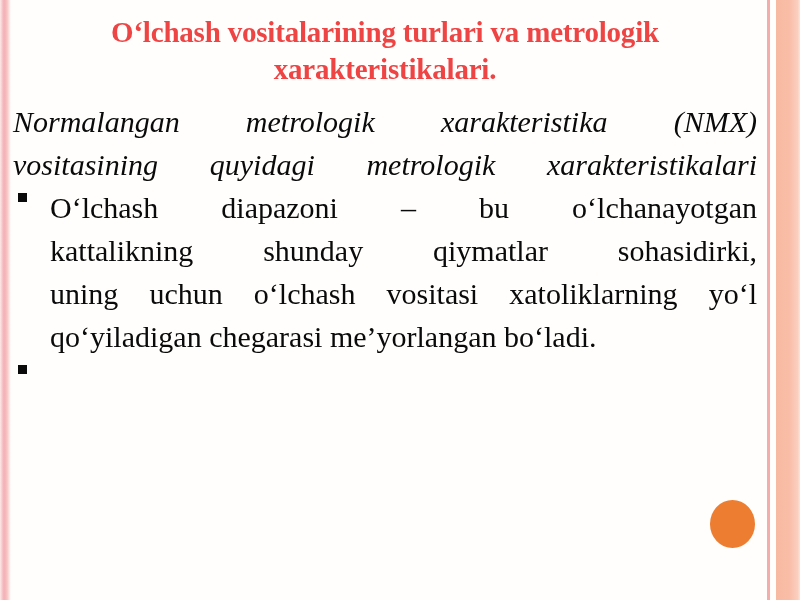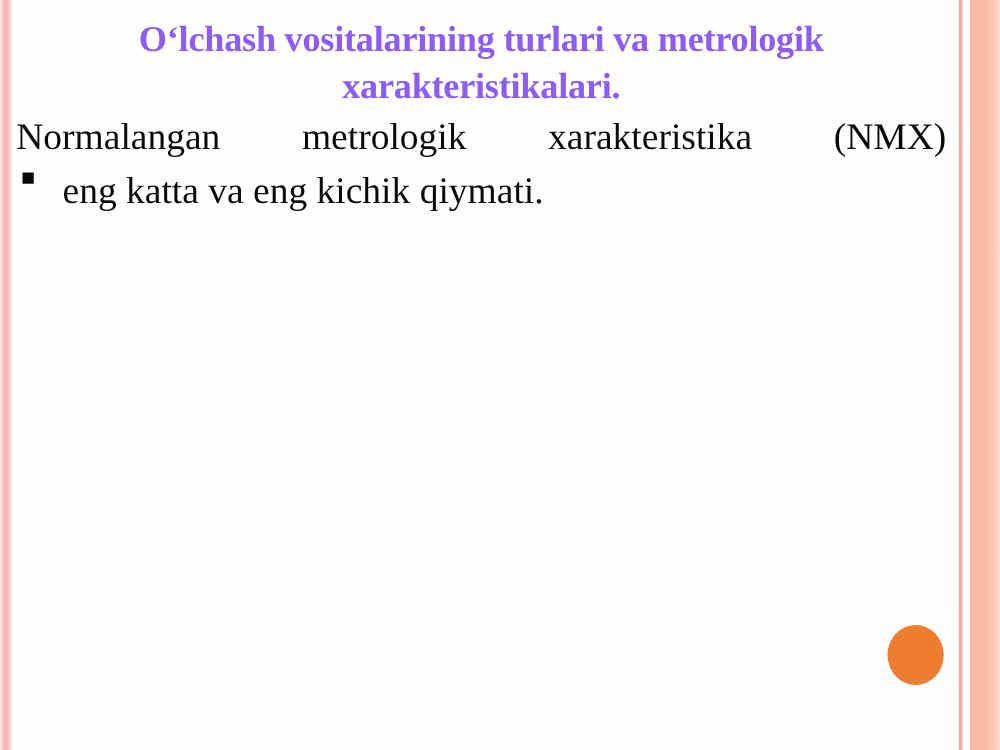--- a/index.html
+++ b/index.html
@@ -41,25 +41,26 @@
     position: absolute;
     left: 13px; top: 14px;
     width: 744px;
   }
   .title {
     margin: 0;
     font-size: 29px;
     line-height: 37px;
     font-weight: bold;
     text-align: center;
-    color: #8b5cf6;
+    color: #ef4444;
     letter-spacing: -0.2px;
   }
   .para {
-    margin-top: 0;
+    margin-top: 12px;
+    font-style: italic;
   }
   .tline {
     font-size: 30px;
     line-height: 43px;
     height: 43px;
     white-space: normal;
     overflow: visible;
   }
   .jline {
     text-align: justify;
@@ -94,28 +95,35 @@
   <div class="left-border"></div>
   <div class="right-border-line"></div>
   <div class="right-border-band"></div>
 
   <div class="content">
 
     <h1 class="title">O‘lchash vositalarining turlari va metrologik xarakteristikalari.</h1>
 
     <div class="para">
       <div class="tline jline">Normalangan metrologik xarakteristika (NMX)</div>
+      <div class="tline jline">vositasining quyidagi metrologik xarakteristikalari</div>
     </div>
 
     <div class="bullets">
 
+      <div class="bullet-item">
+        <span class="bullet-square"></span>
+        <div class="tline jline">O‘lchash diapazoni – bu o‘lchanayotgan</div>
+        <div class="tline jline">kattalikning shunday qiymatlar sohasidirki,</div>
+        <div class="tline jline">uning uchun o‘lchash vositasi xatoliklarning yo‘l</div>
+        <div class="tline">qo‘yiladigan chegarasi me’yorlangan bo‘ladi.</div>
+      </div>
 
       <div class="bullet-item">
         <span class="bullet-square"></span>
-        <div class="tline">eng katta va eng kichik qiymati.</div>
       </div>
 
     </div>
 
   </div>
 
   <div class="accent-circle" style="background: rgb(237, 125, 49);"></div>
 
 </div>
 

